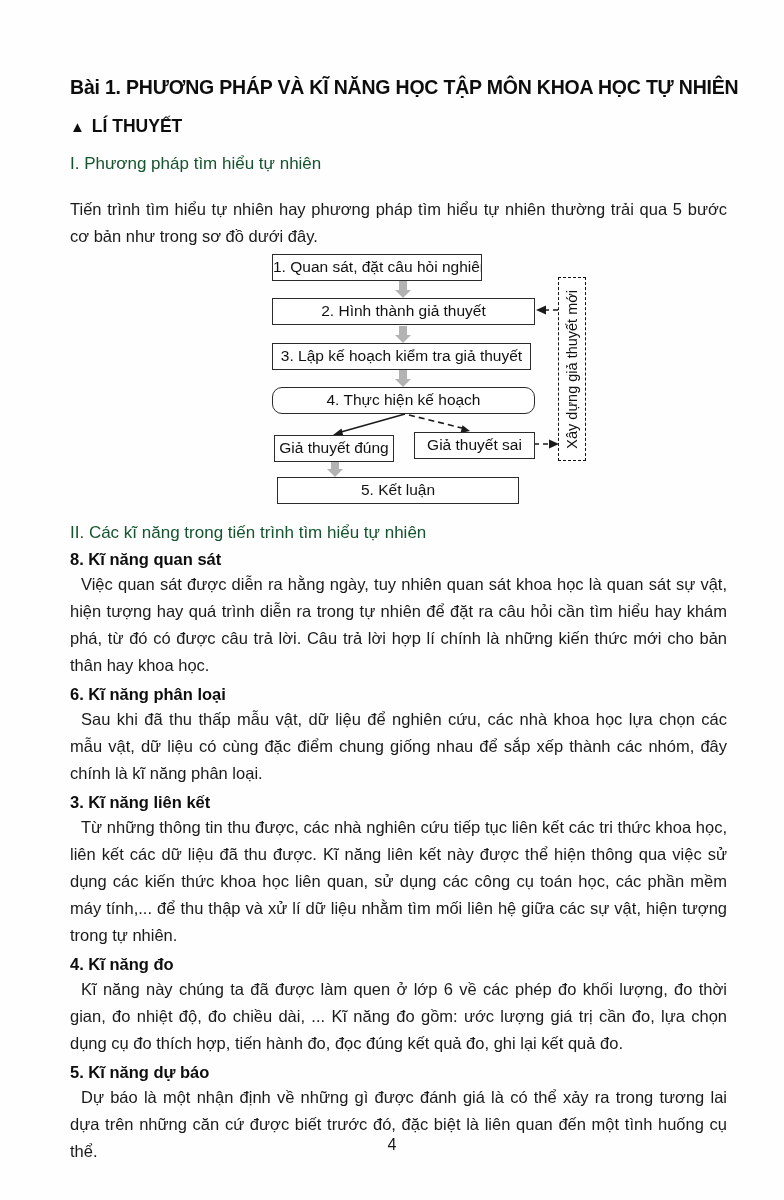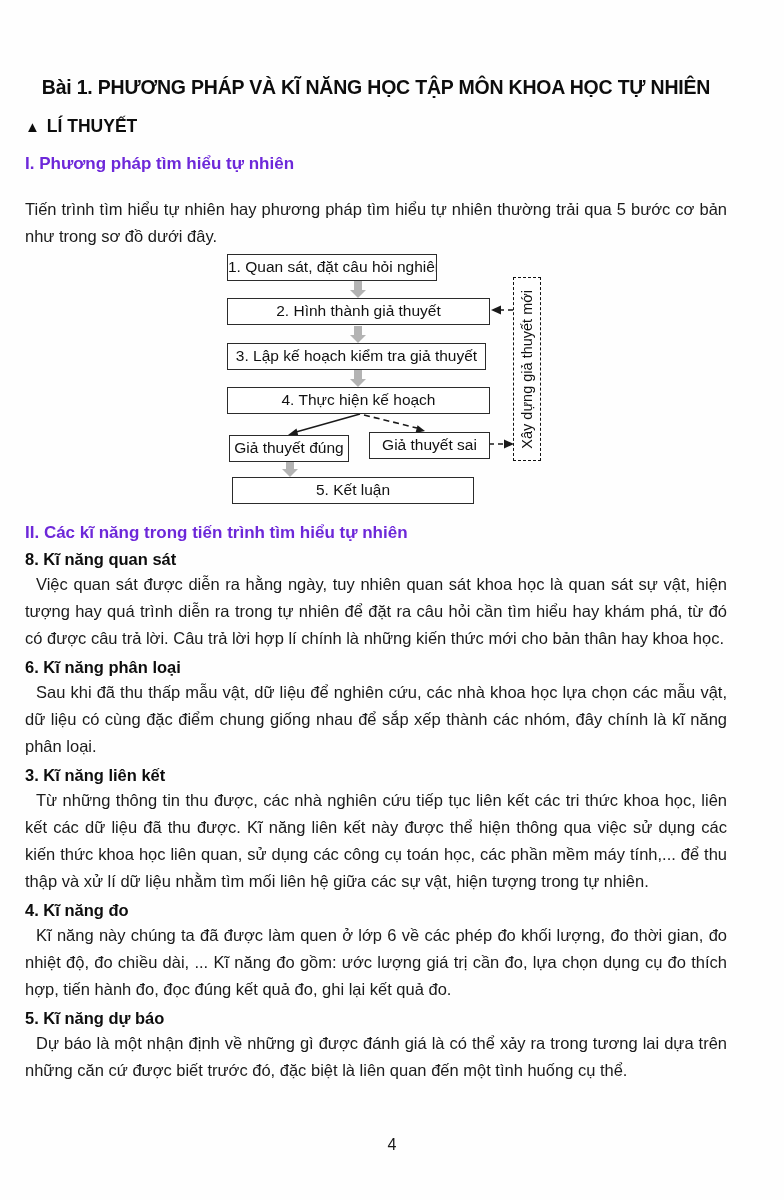--- a/index.html
+++ b/index.html
@@ -10,21 +10,21 @@
     color: #141414;
     font-family: "Liberation Sans", sans-serif;
     -webkit-font-smoothing: antialiased;
   }
   .page {
     position: relative;
     width: 784px; height: 1200px;
     background: #fefefe;
     overflow: hidden;
   }
-  .content { padding: 76px 57px 0 25px; }
+  .content { padding: 76px 57px 0 70px; }
 
   .doc-title {
     margin: 0;
     font-size: 19.5px;
     font-weight: 700;
     text-align: center;
     letter-spacing: -0.2px;
     color: #0d0d0d;
     white-space: nowrap;
   }
@@ -33,22 +33,22 @@
     font-size: 17.5px;
     font-weight: 700;
     color: #0d0d0d;
     display: flex; align-items: center; gap: 7px;
   }
   .theory-line .tri { font-size: 15px; line-height: 1; }
 
   .sec-heading {
     margin: 16px 0 0 0;
     font-size: 17px;
-    font-weight: 700;
-    color: #6d28d9;
+    font-weight: 400;
+    color: #14532d;
     line-height: 22px;
   }
   .sec-heading.second { margin-top: 6px; }
 
   .para {
     margin: 21px 0 0 0;
     font-size: 16.5px;
     line-height: 27px;
     text-align: justify;
     color: #1a1a1a;
@@ -142,21 +142,21 @@
         <line x1="545" y1="58" x2="533" y2="58" stroke="#1a1a1a" stroke-width="1.6" stroke-dasharray="5,4"></line>
         <polygon points="523,58 533,53.5 533,62.5" fill="#1a1a1a"></polygon>
 
         <line x1="521" y1="192" x2="536" y2="192" stroke="#1a1a1a" stroke-width="1.6" stroke-dasharray="5,4"></line>
         <polygon points="546,192 536,187.5 536,196.5" fill="#1a1a1a"></polygon>
       </svg>
 
       <div class="fc-box" style="left:259px; top:2px;   width:210px;">1. Quan sát, đặt câu hỏi nghiên cứu</div>
       <div class="fc-box" style="left:259px; top:46px;  width:263px;">2. Hình thành giả thuyết</div>
       <div class="fc-box" style="left:259px; top:91px;  width:259px;">3. Lập kế hoạch kiểm tra giả thuyết</div>
-      <div class="fc-box" style="left:259px; top:135px; width:263px;">4. Thực hiện kế hoạch</div>
+      <div class="fc-box" style="left:259px; top:135px; width:263px;border-radius:10px;">4. Thực hiện kế hoạch</div>
       <div class="fc-box" style="left:261px; top:183px; width:120px;">Giả thuyết đúng</div>
       <div class="fc-box" style="left:401px; top:180px; width:121px;">Giả thuyết sai</div>
       <div class="fc-box" style="left:264px; top:225px; width:242px;">5. Kết luận</div>
 
       <div class="fc-feedback">
         <span class="vtext">Xây dựng giả thuyết mới</span>
       </div>
     </div>
 
     <h2 class="sec-heading second">II. Các kĩ năng trong tiến trình tìm hiểu tự nhiên</h2>

